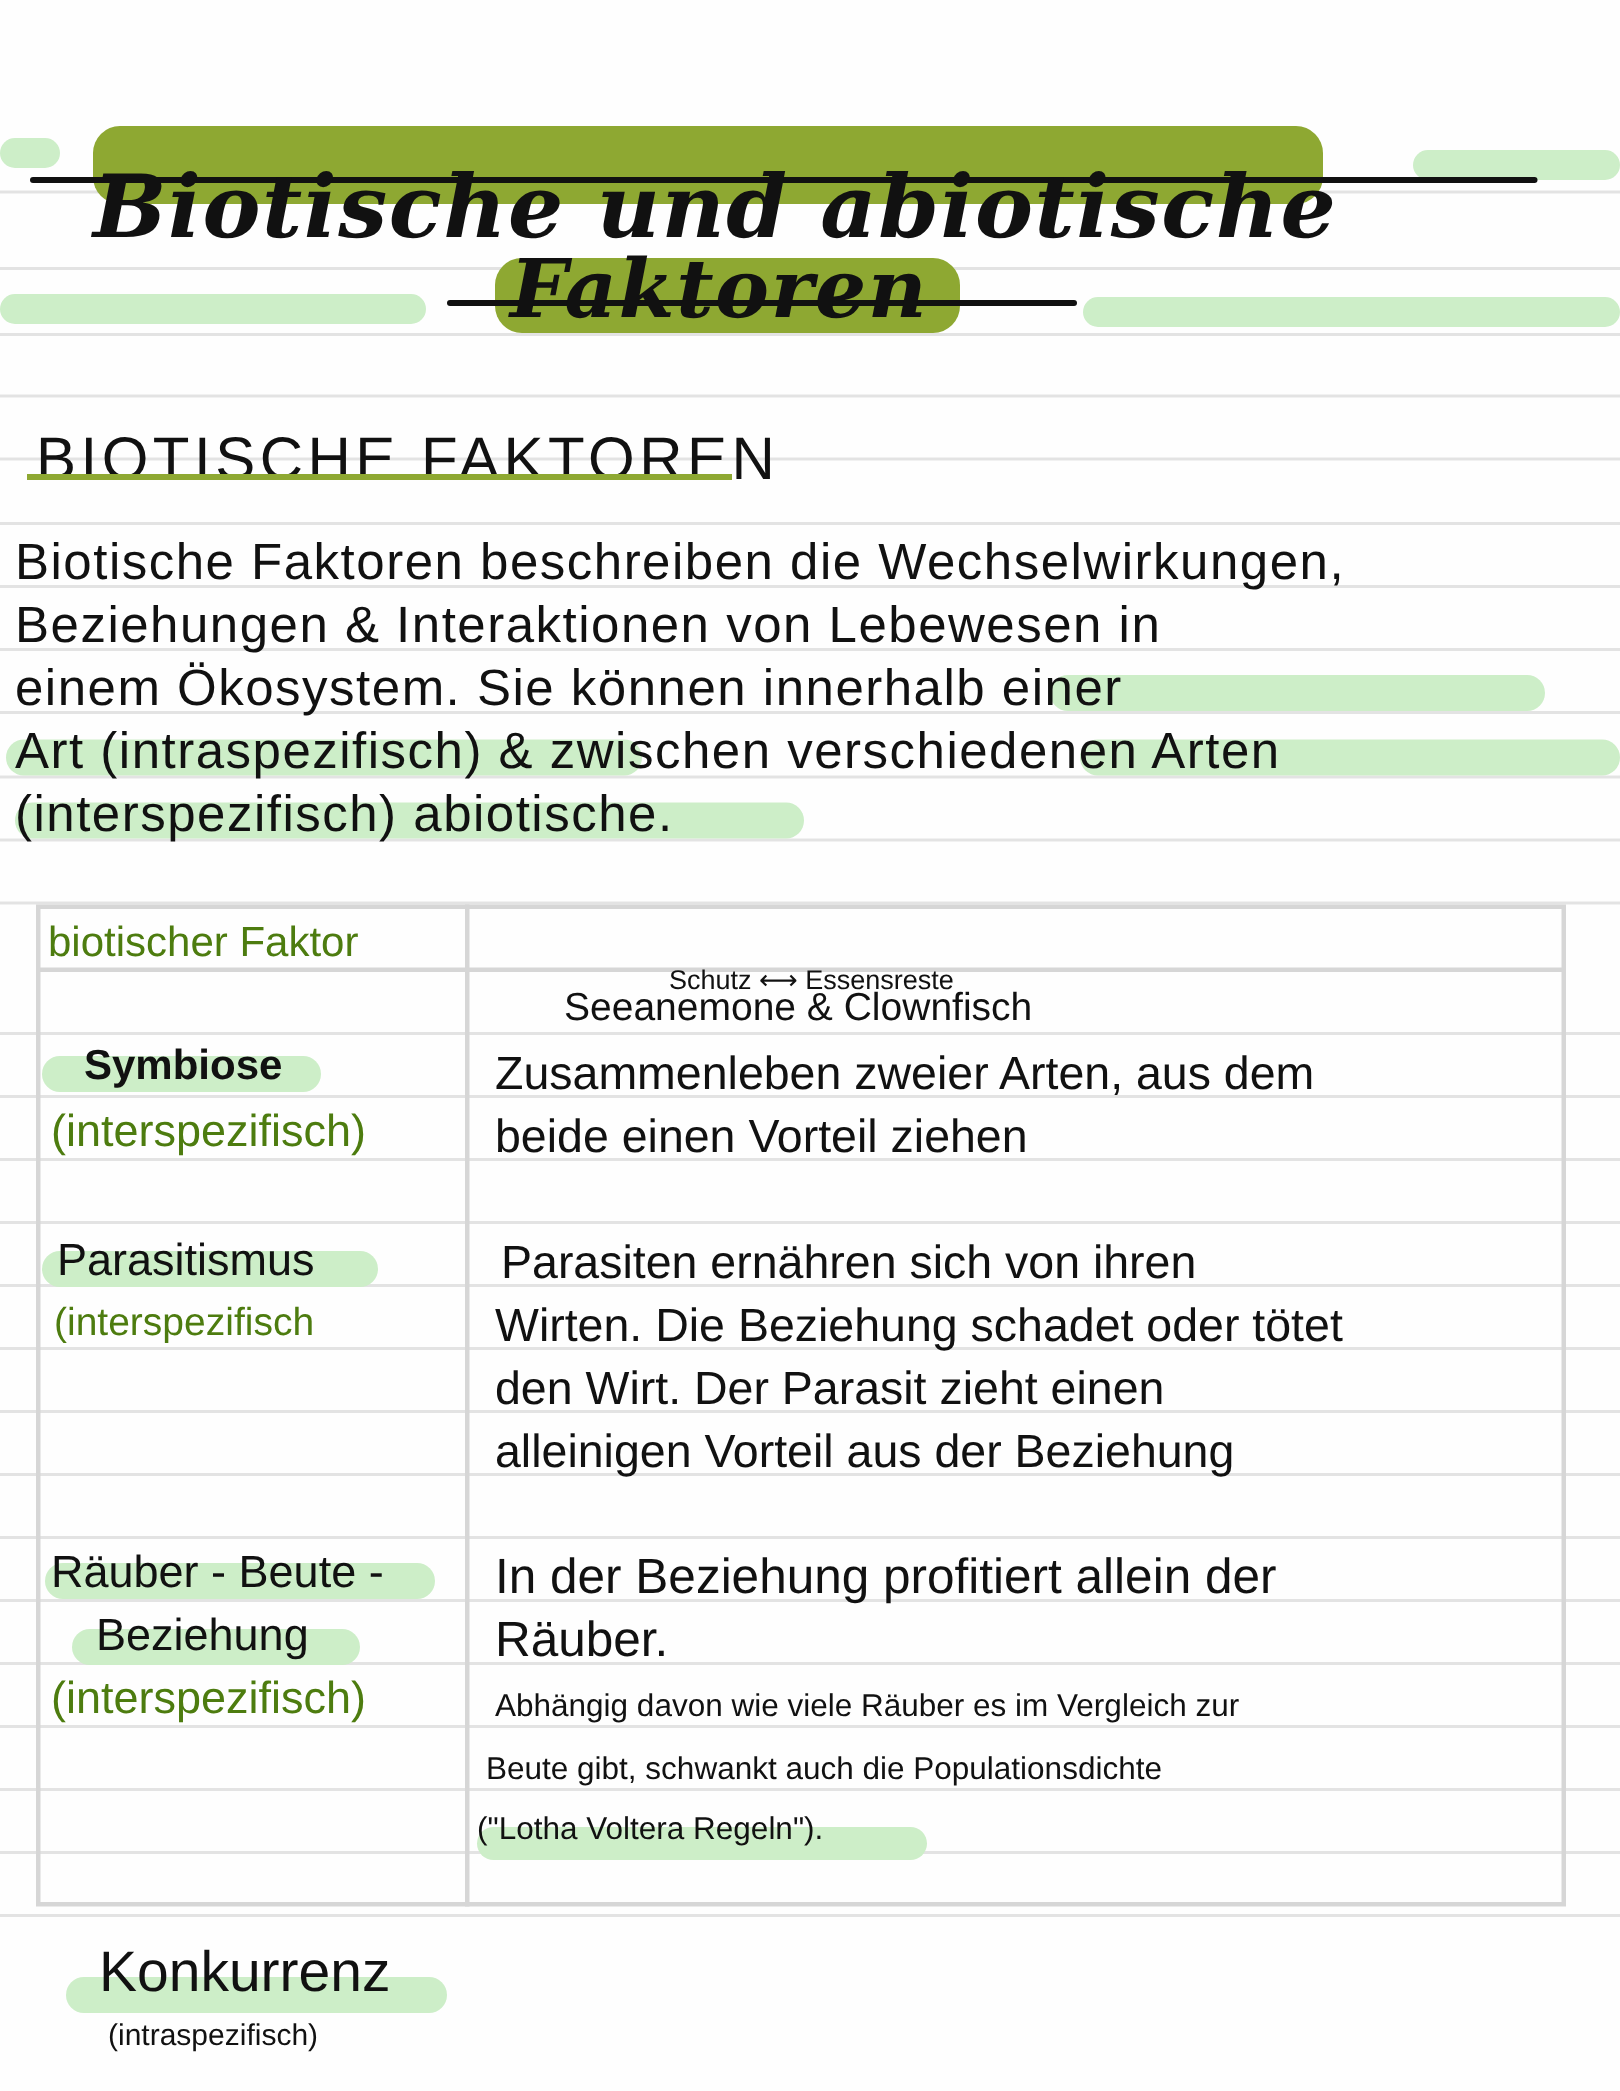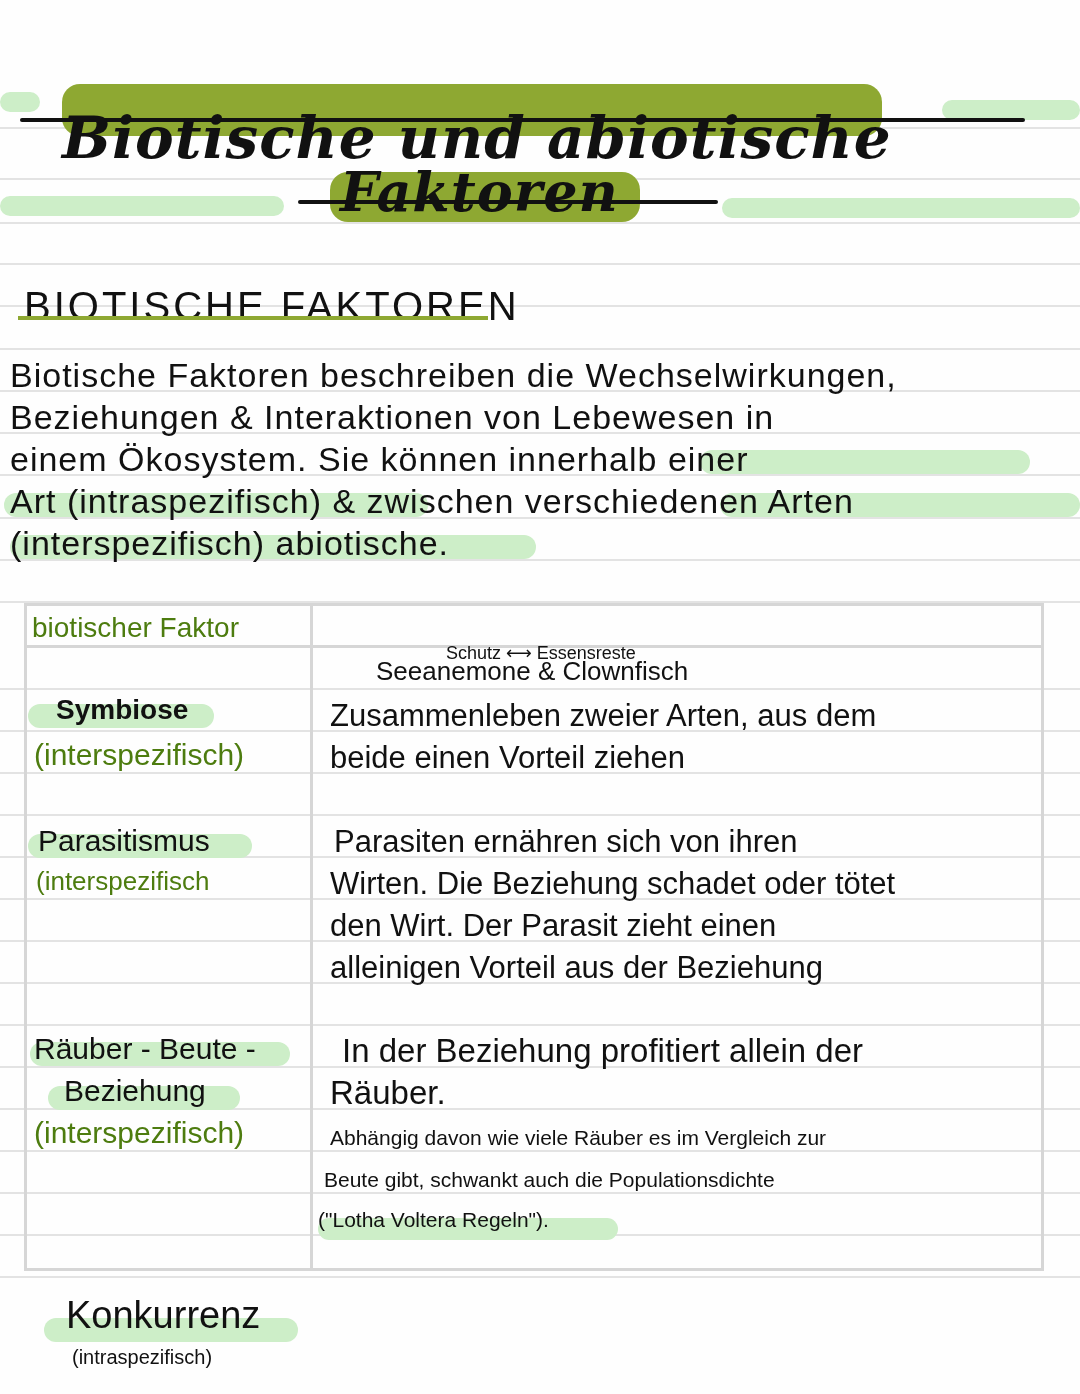--- a/index.html
+++ b/index.html
@@ -131,21 +131,21 @@
   <div class="cell-text dark" style="left:330px;top:908px;font-size:31px;">den Wirt. Der Parasit zieht einen</div>
   <div class="cell-text dark" style="left:330px;top:950px;font-size:31px;">alleinigen Vorteil aus der Beziehung</div>
 </div>
 
 <div>
   <div class="hl-light" style="left:30px;top:1042px;width:260px;height:24px;"></div>
   <div class="hl-light" style="left:48px;top:1086px;width:192px;height:24px;"></div>
   <div class="cell-text dark" style="left:34px;top:1032px;font-size:30px;">Räuber - Beute -</div>
   <div class="cell-text dark" style="left:64px;top:1074px;font-size:30px;text-align:center;">Beziehung</div>
   <div class="cell-text gray" style="left:34px;top:1116px;font-size:30px;">(interspezifisch)</div>
-  <div class="cell-text dark" style="left:330px;top:1032px;font-size:33px;margin-left:12px;">In der Beziehung profitiert allein der</div>
+  <div class="cell-text dark" style="left:330px;top:1032px;font-size:33px;">In der Beziehung profitiert allein der</div>
   <div class="cell-text dark" style="left:330px;top:1074px;font-size:33px;">Räuber.</div>
   <div class="cell-text dark" style="left:330px;top:1126px;font-size:21px;">Abhängig davon wie viele Räuber es im Vergleich zur</div>
   <div class="cell-text dark" style="left:324px;top:1168px;font-size:21px;">Beute gibt, schwankt auch die Populationsdichte</div>
   <div class="hl-light" style="left:318px;top:1218px;width:300px;height:22px;"></div>
   <div class="cell-text dark" style="left:318px;top:1208px;font-size:21px;">("Lotha Voltera Regeln").</div>
 </div>
 
 <div>
   <div class="hl-light" style="left:44px;top:1318px;width:254px;height:24px;"></div>
   <div class="cell-text dark" style="left:66px;top:1294px;font-size:38px;">Konkurrenz</div>

